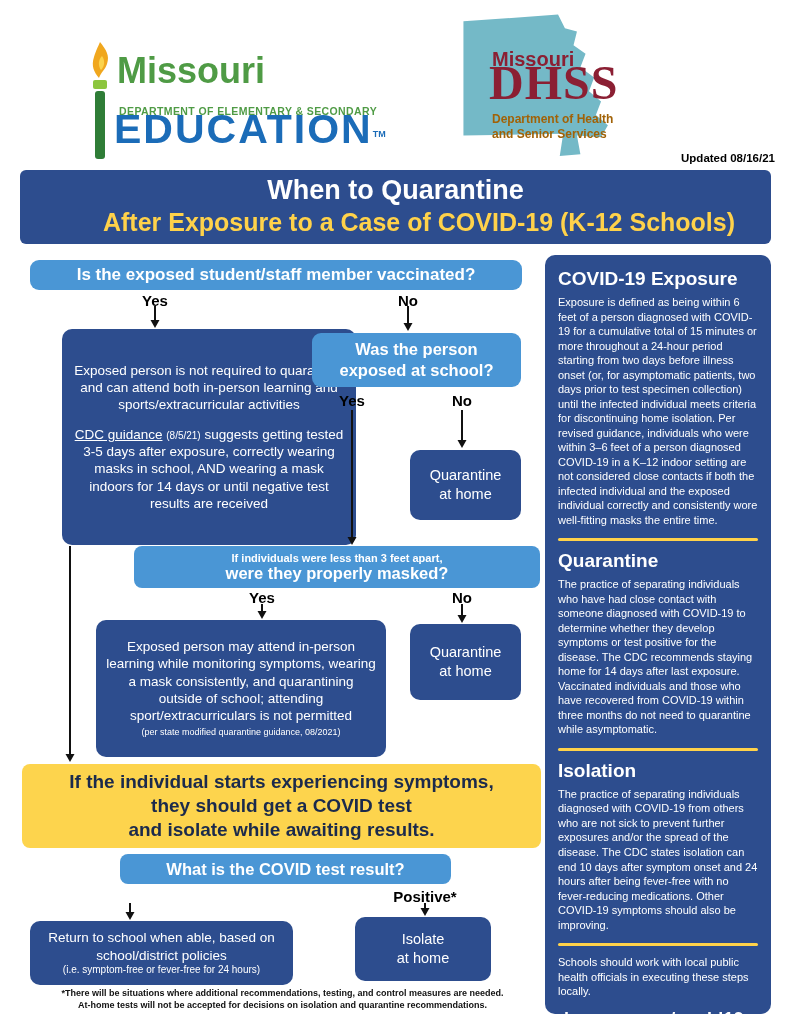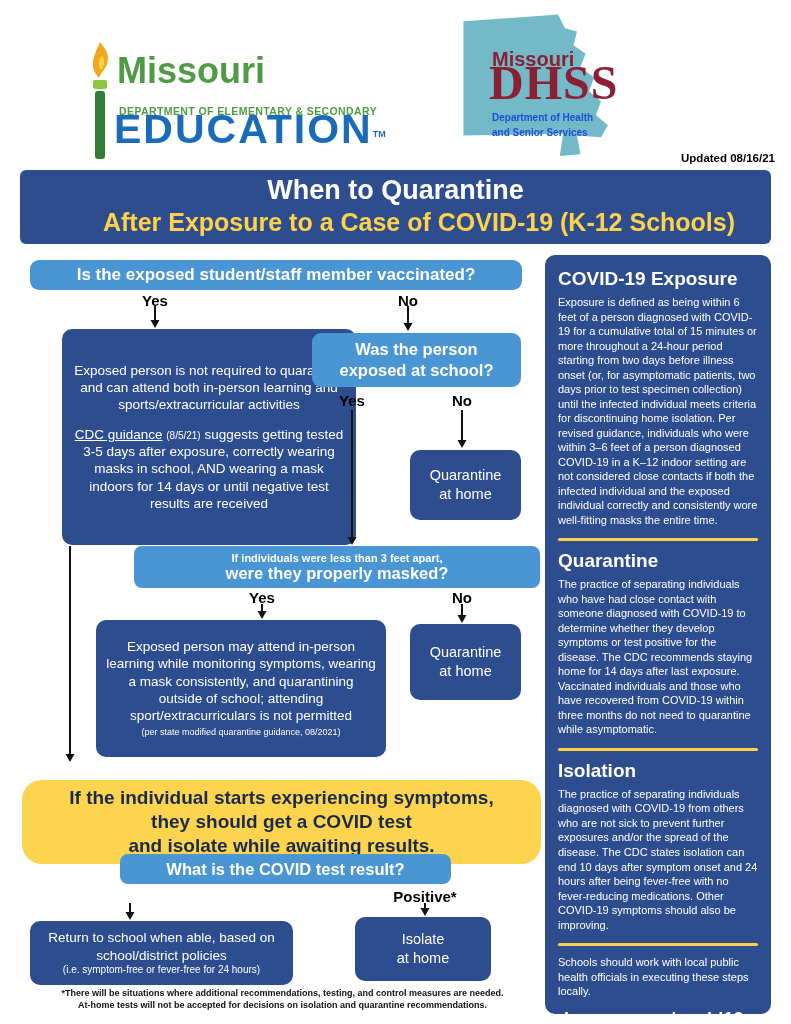--- a/index.html
+++ b/index.html
@@ -9,37 +9,37 @@
   .abs { position:absolute; }
 
   
   .dese-missouri { position:absolute; left:117px; top:50px; font-size:36px; font-weight:bold; color:#4f9b45; }
   .dese-dept { position:absolute; left:119px; top:105px; font-size:10.5px; letter-spacing:0.4px; color:#4f9b45; font-weight:bold; }
   .dese-education { position:absolute; left:114px; top:106px; font-size:41px; font-weight:bold; color:#1b6cb8; letter-spacing:2px; }
   .dese-tm { font-size:9px; letter-spacing:0; vertical-align:6px; color:#1b6cb8; }
   .dhss-wrap { position:absolute; left:460px; top:6px; width:172px; height:150px; }
   .dhss-missouri { position:absolute; left:32px; top:42px; font-size:20px; font-weight:bold; color:#8b1f33; }
   .dhss-acronym { position:absolute; left:29px; top:49px; font-size:48px; font-weight:bold; color:#8b1f33; letter-spacing:1px;font-family:Liberation Serif, serif; }
-  .dhss-dept { position:absolute; left:32px; font-size:10px; font-weight:bold; color:#1d4ed8; }
+  .dhss-dept { position:absolute; left:32px; font-size:12px; font-weight:bold; color:#a16207; }
   .updated { position:absolute; right:16px; top:152px; font-size:11.5px; font-weight:bold; color:#000; }
 
   
   .banner { position:absolute; left:20px; top:170px; width:751px; height:74px; background:#2d4d8e; border-radius:6px; text-align:center; padding-top:5px; }
   .banner .l1 { color:#ffffff; font-size:27px; font-weight:bold; }
   .banner .l2 { color:#ffd24a; font-size:25px; font-weight:bold; margin-top:2px;padding-left:47px; }
 
   
   .qbox { position:absolute; background:#4a96d5; color:#fff; font-weight:bold; text-align:center;
           border-radius:9px; display:flex; flex-direction:column; align-items:center; justify-content:center; }
   .dbox { position:absolute; background:#2d4d8e; color:#fff; text-align:center; border-radius:10px;
           display:flex; flex-direction:column; align-items:center; justify-content:center; padding:8px 10px;
           font-size:13.5px; line-height:1.28; }
-  .ybox { position:absolute; left:22px; top:764px; width:519px; height:84px; background:#fdd44d; border-radius:20px;
+  .ybox { position:absolute; left:22px; top:764px; width:519px; height:84px; background:#fdd44d; border-radius:8px;
           display:flex; align-items:center; justify-content:center; text-align:center; color:#1b2a4c;
-          font-size:19px; font-weight:bold; line-height:1.26;margin-top:16px; }
+          font-size:19px; font-weight:bold; line-height:1.26; }
   .lbl { position:absolute; width:70px; font-weight:bold; font-size:15px; color:#000; text-align:center; }
   .pre { white-space:pre-line; }
   .small { font-size:10px; }
   .tiny { font-size:9px; }
   .cdc-link { text-decoration:underline; color:#fff; cursor:pointer; }
   .footnote { position:absolute; left:15px; top:988px; width:535px; text-align:center; font-size:9px; font-weight:bold; color:#111; line-height:1.3; }
 
   
   .sidebar { position:absolute; left:545px; top:255px; width:226px; height:759px; background:#2d4d8e;
              border-radius:10px; padding:13px 13px; color:#fff; }

